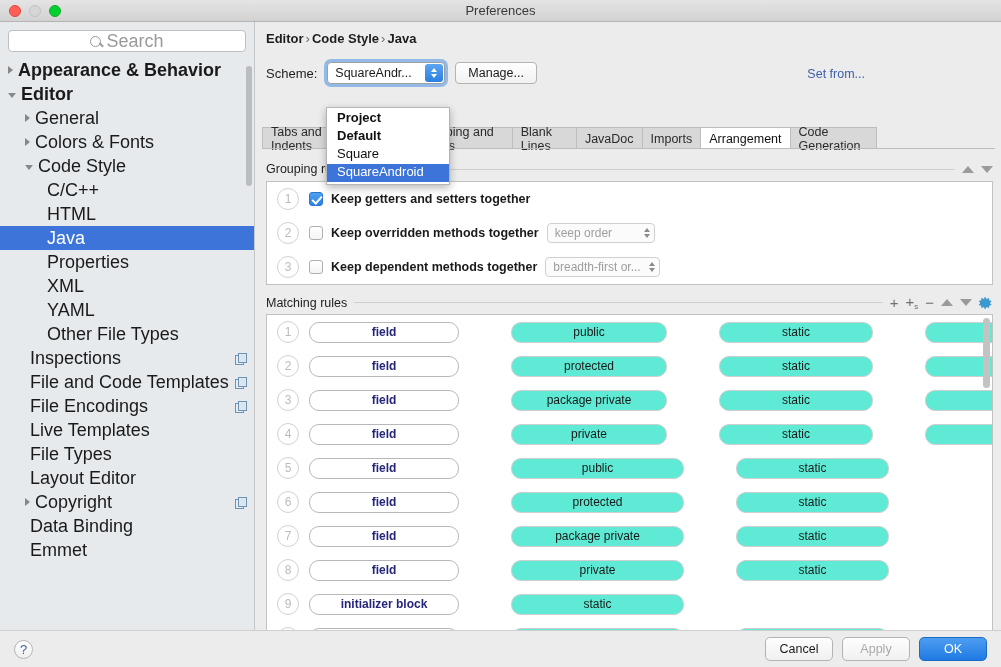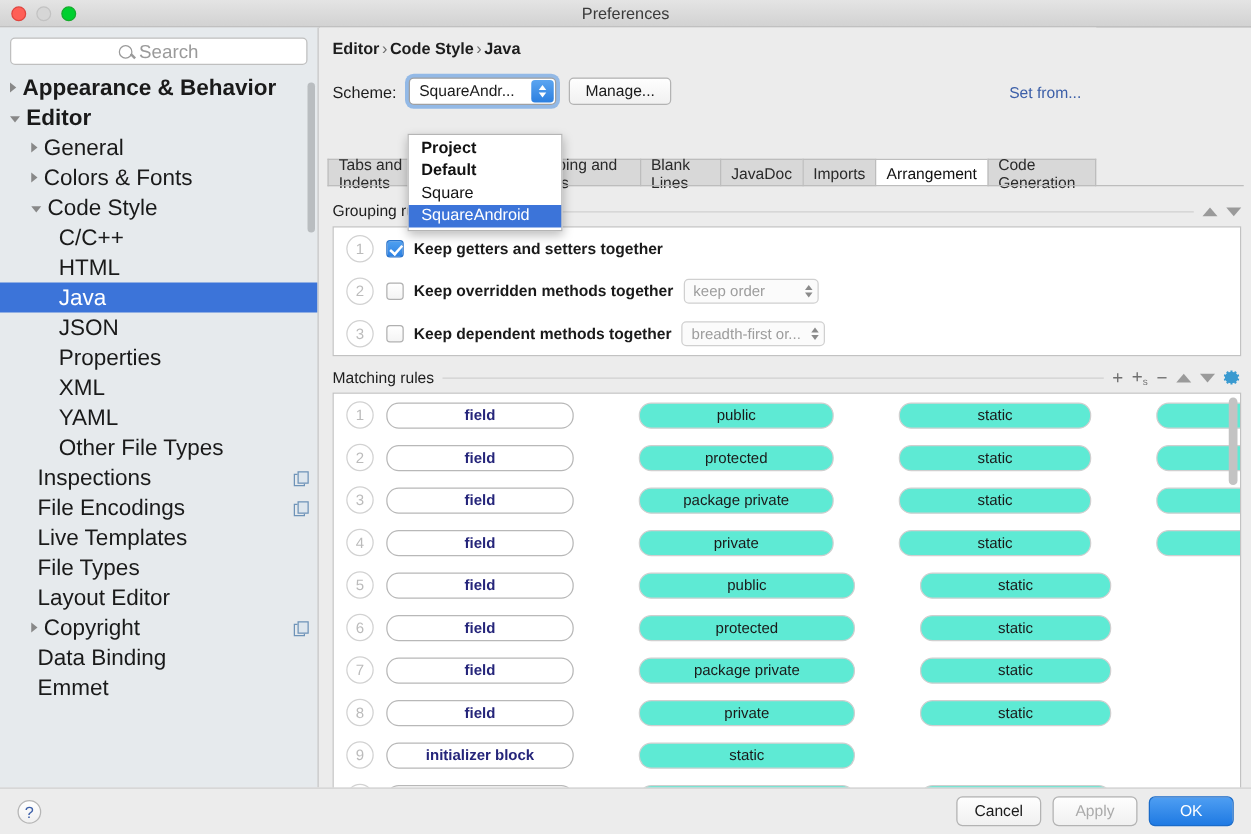--- a/index.html
+++ b/index.html
@@ -45,21 +45,21 @@
   .search-inner { display: flex; align-items: center; gap: 5px; }
   .search-icon {
     width: 11px; height: 11px; border: 1.5px solid #9a9a9a;
     border-radius: 50%; position: relative; display: inline-block;
   }
   .search-icon::after {
     content: ''; position: absolute; width: 5px; height: 1.5px;
     background: #9a9a9a; transform: rotate(45deg);
     right: -4px; bottom: 0px;
   }
-  .search-ph { font-size: 15px; color: #9a9a9a; }
+  .search-ph { font-size: 18px; color: #9a9a9a; }
 
   .tree { font-size: 18px; color: #1a1a1a; }
   .tree-item {
     height: 24px; display: flex; align-items: center;
     padding-right: 8px; position: relative; cursor: default;
   }
   .tree-item.sel { background: #3c74d9; color: #fff; }
   .tree-item .arrow {
     width: 0; height: 0; flex: 0 0 auto;
     border-left: 5px solid #888; border-top: 4px solid transparent;
@@ -324,41 +324,42 @@
       <div class="tree-item" style="padding-left: 42px;">
         <span class="arrow none"></span>
         <span class="tree-label">HTML</span>
       </div>
       <div class="tree-item sel" style="padding-left: 42px;">
         <span class="arrow none"></span>
         <span class="tree-label">Java</span>
       </div>
       <div class="tree-item" style="padding-left: 42px;">
         <span class="arrow none"></span>
-        <span class="tree-label">JSON</span>
+        <span class="tree-label">Properties</span>
       </div>
       <div class="tree-item" style="padding-left: 42px;">
         <span class="arrow none"></span>
-        <span class="tree-label">Properties</span>
+        <span class="tree-label">XML</span>
       </div>
       <div class="tree-item" style="padding-left: 42px;">
         <span class="arrow none"></span>
-        <span class="tree-label">XML</span>
+        <span class="tree-label">YAML</span>
       </div>
       <div class="tree-item" style="padding-left: 42px;">
         <span class="arrow none"></span>
-        <span class="tree-label">YAML</span>
-      </div>
-      <div class="tree-item" style="padding-left: 42px;">
-        <span class="arrow none"></span>
         <span class="tree-label">Other File Types</span>
       </div>
       <div class="tree-item" style="padding-left: 25px;">
         <span class="arrow none"></span>
         <span class="tree-label">Inspections</span>
+        <span class="copy-icon"></span>
+      </div>
+      <div class="tree-item" style="padding-left: 25px;">
+        <span class="arrow none"></span>
+        <span class="tree-label">File and Code Templates</span>
         <span class="copy-icon"></span>
       </div>
       <div class="tree-item" style="padding-left: 25px;">
         <span class="arrow none"></span>
         <span class="tree-label">File Encodings</span>
         <span class="copy-icon"></span>
       </div>
       <div class="tree-item" style="padding-left: 25px;">
         <span class="arrow none"></span>
         <span class="tree-label">Live Templates</span>

